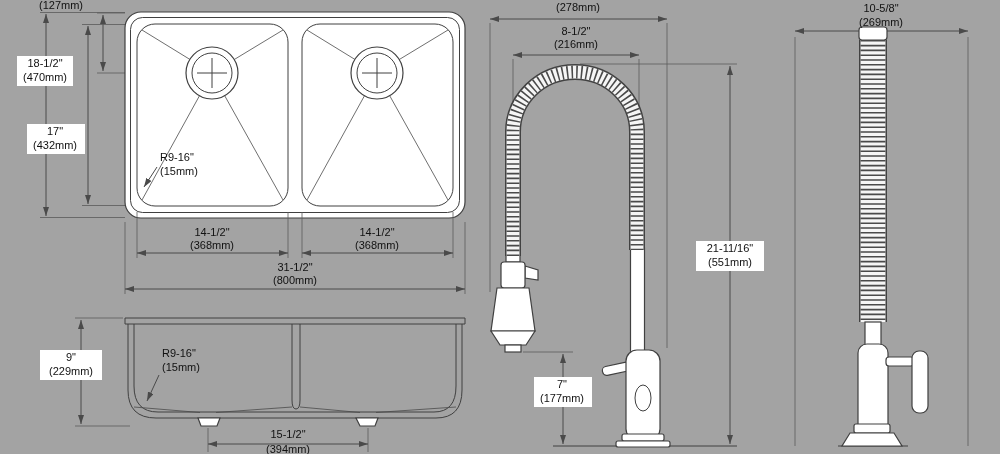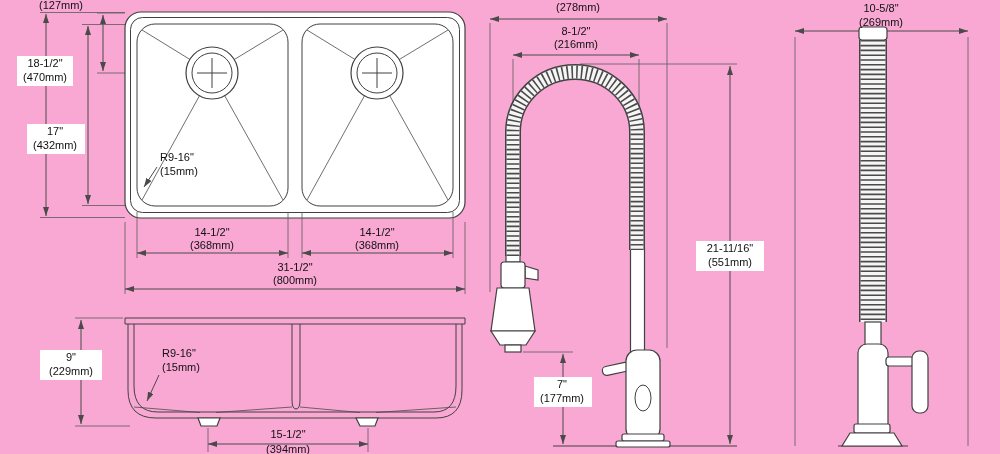--- a/index.html
+++ b/index.html
@@ -1,16 +1,16 @@
 <!DOCTYPE html>
 <html><head>
 <meta charset="utf-8">
 <style>
   html,body{margin:0;padding:0;background:#fff;}
-  .canvas{width:1000px;height:454px;position:relative;background:#f9a8d4;overflow:hidden;}
+  .canvas{width:1000px;height:454px;position:relative;background:#a3a3a3;overflow:hidden;}
   svg{display:block;}
   svg text{font-family:"Liberation Sans",sans-serif;font-size:11px;fill:#111;}
   .mid{text-anchor:middle;}
   .obj{fill:#fff;stroke:#404040;stroke-width:1.2;}
   .thin{fill:none;stroke:#404040;stroke-width:1;}
   .lite{fill:none;stroke:#4a4a4a;stroke-width:.8;}
   .dim{stroke:#4a4a4a;stroke-width:1;fill:none;}
   .ext{stroke:#5a5a5a;stroke-width:.8;fill:none;}
   .wbg{fill:#fff;}
   .coilbase{fill:none;stroke:#424242;stroke-linecap:butt;}

